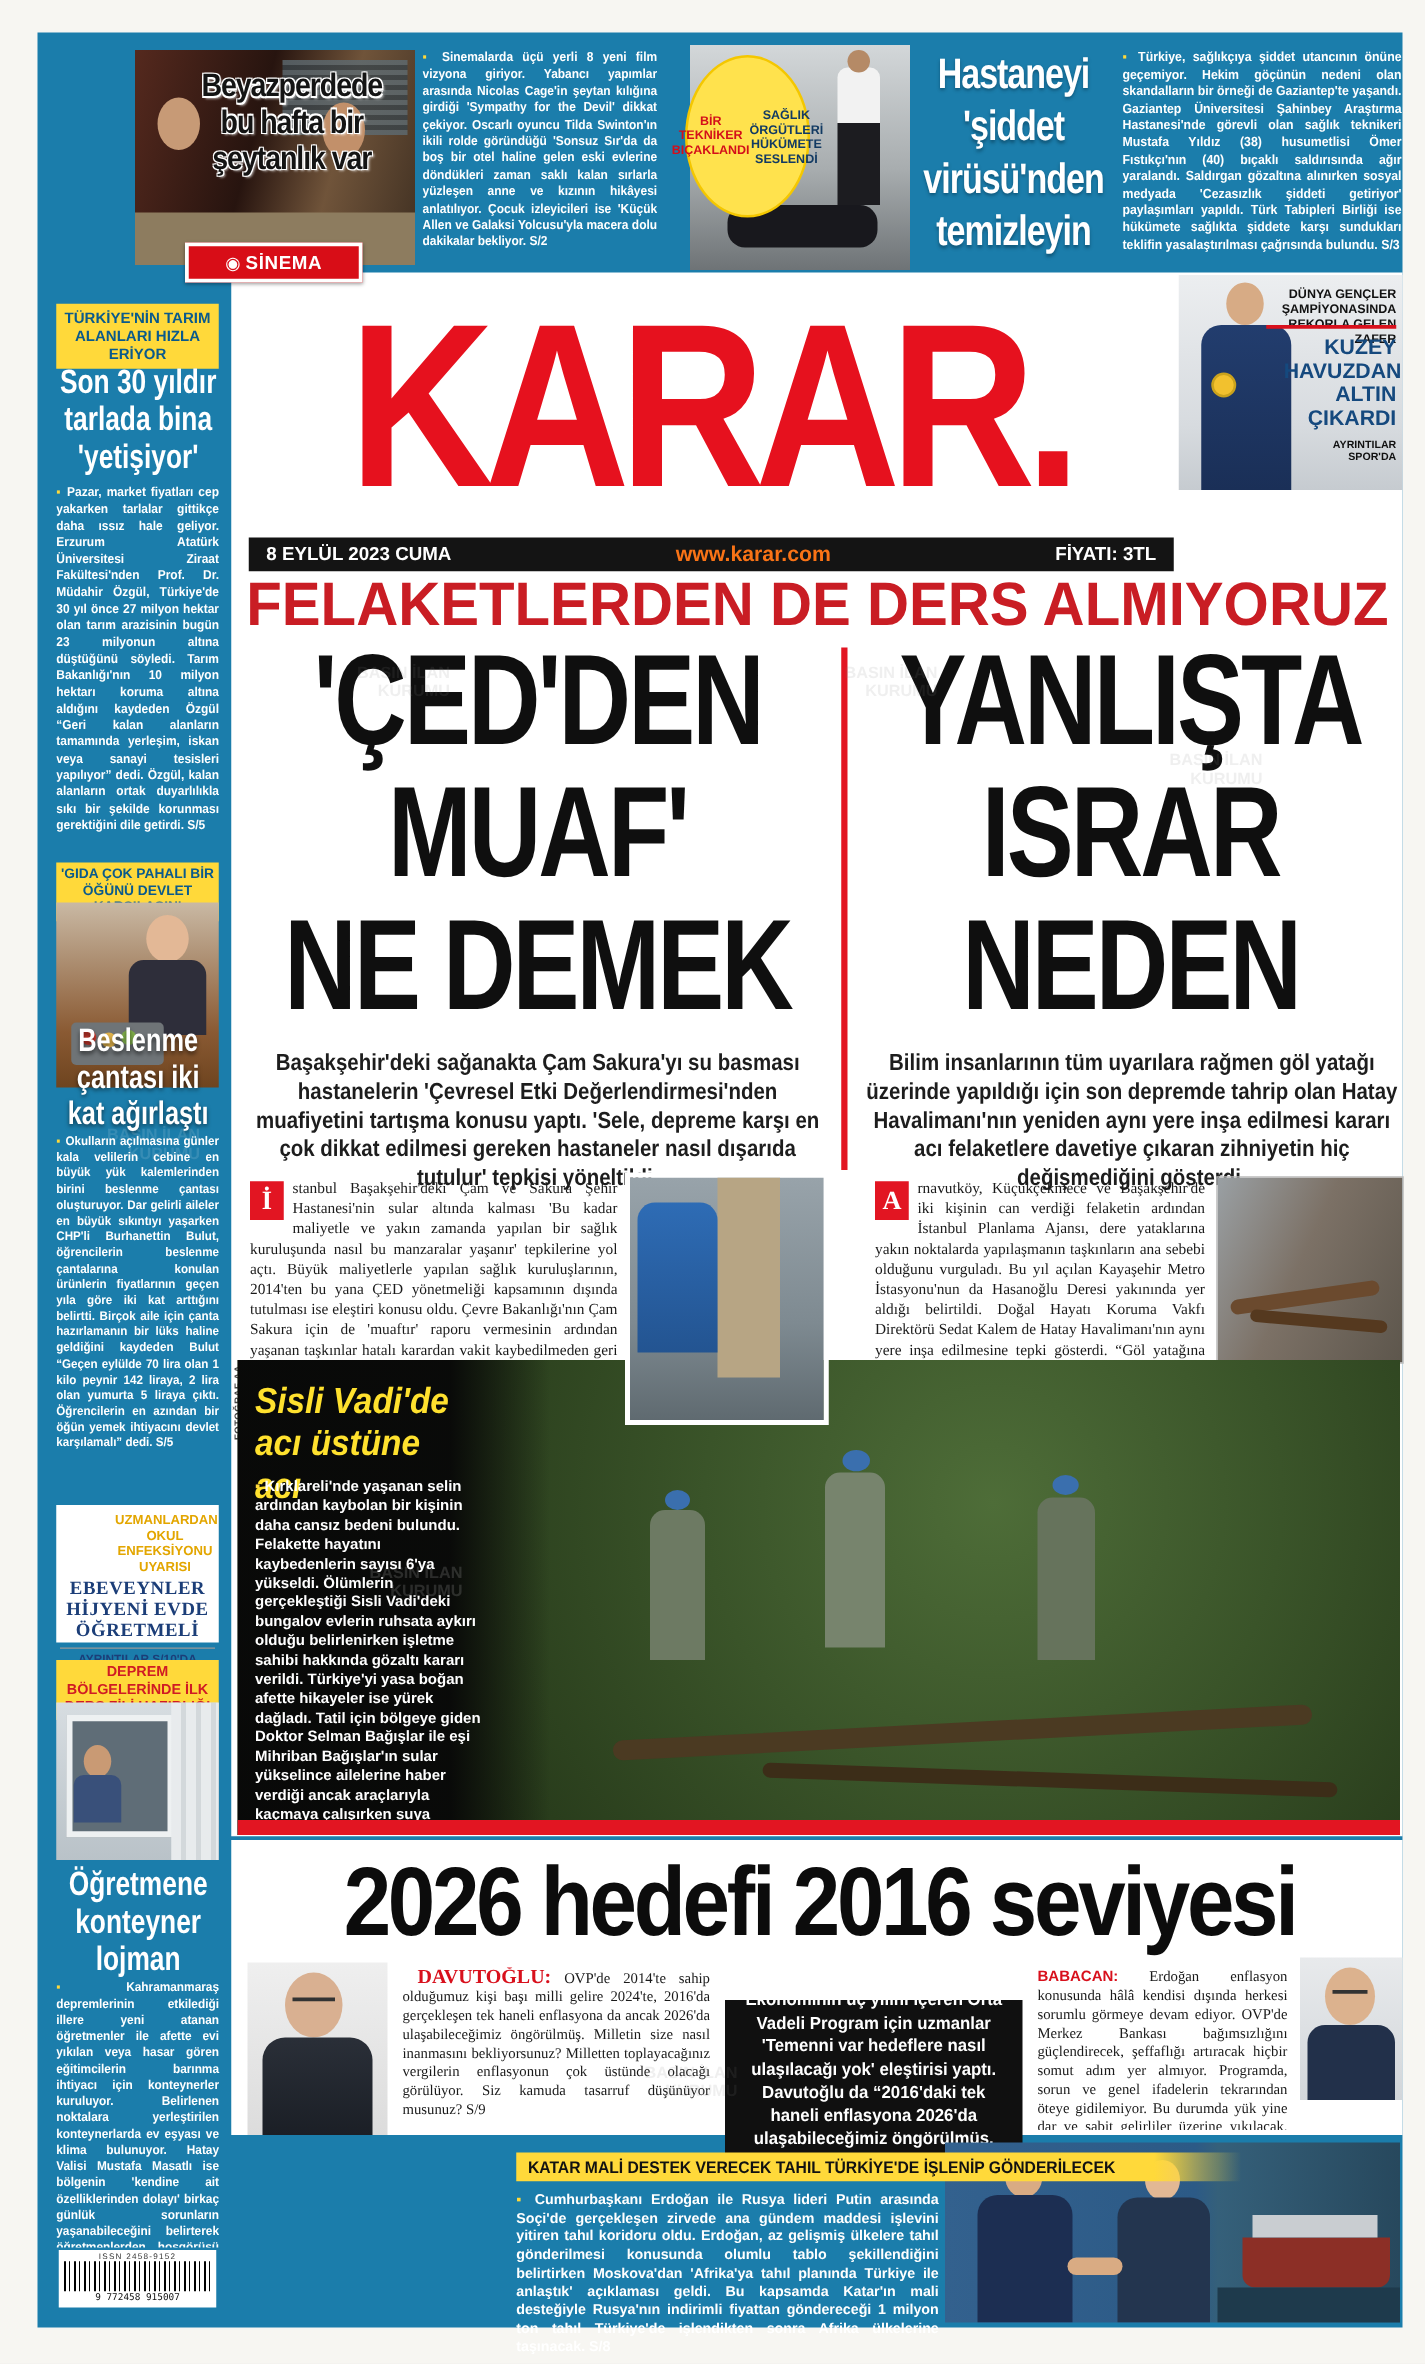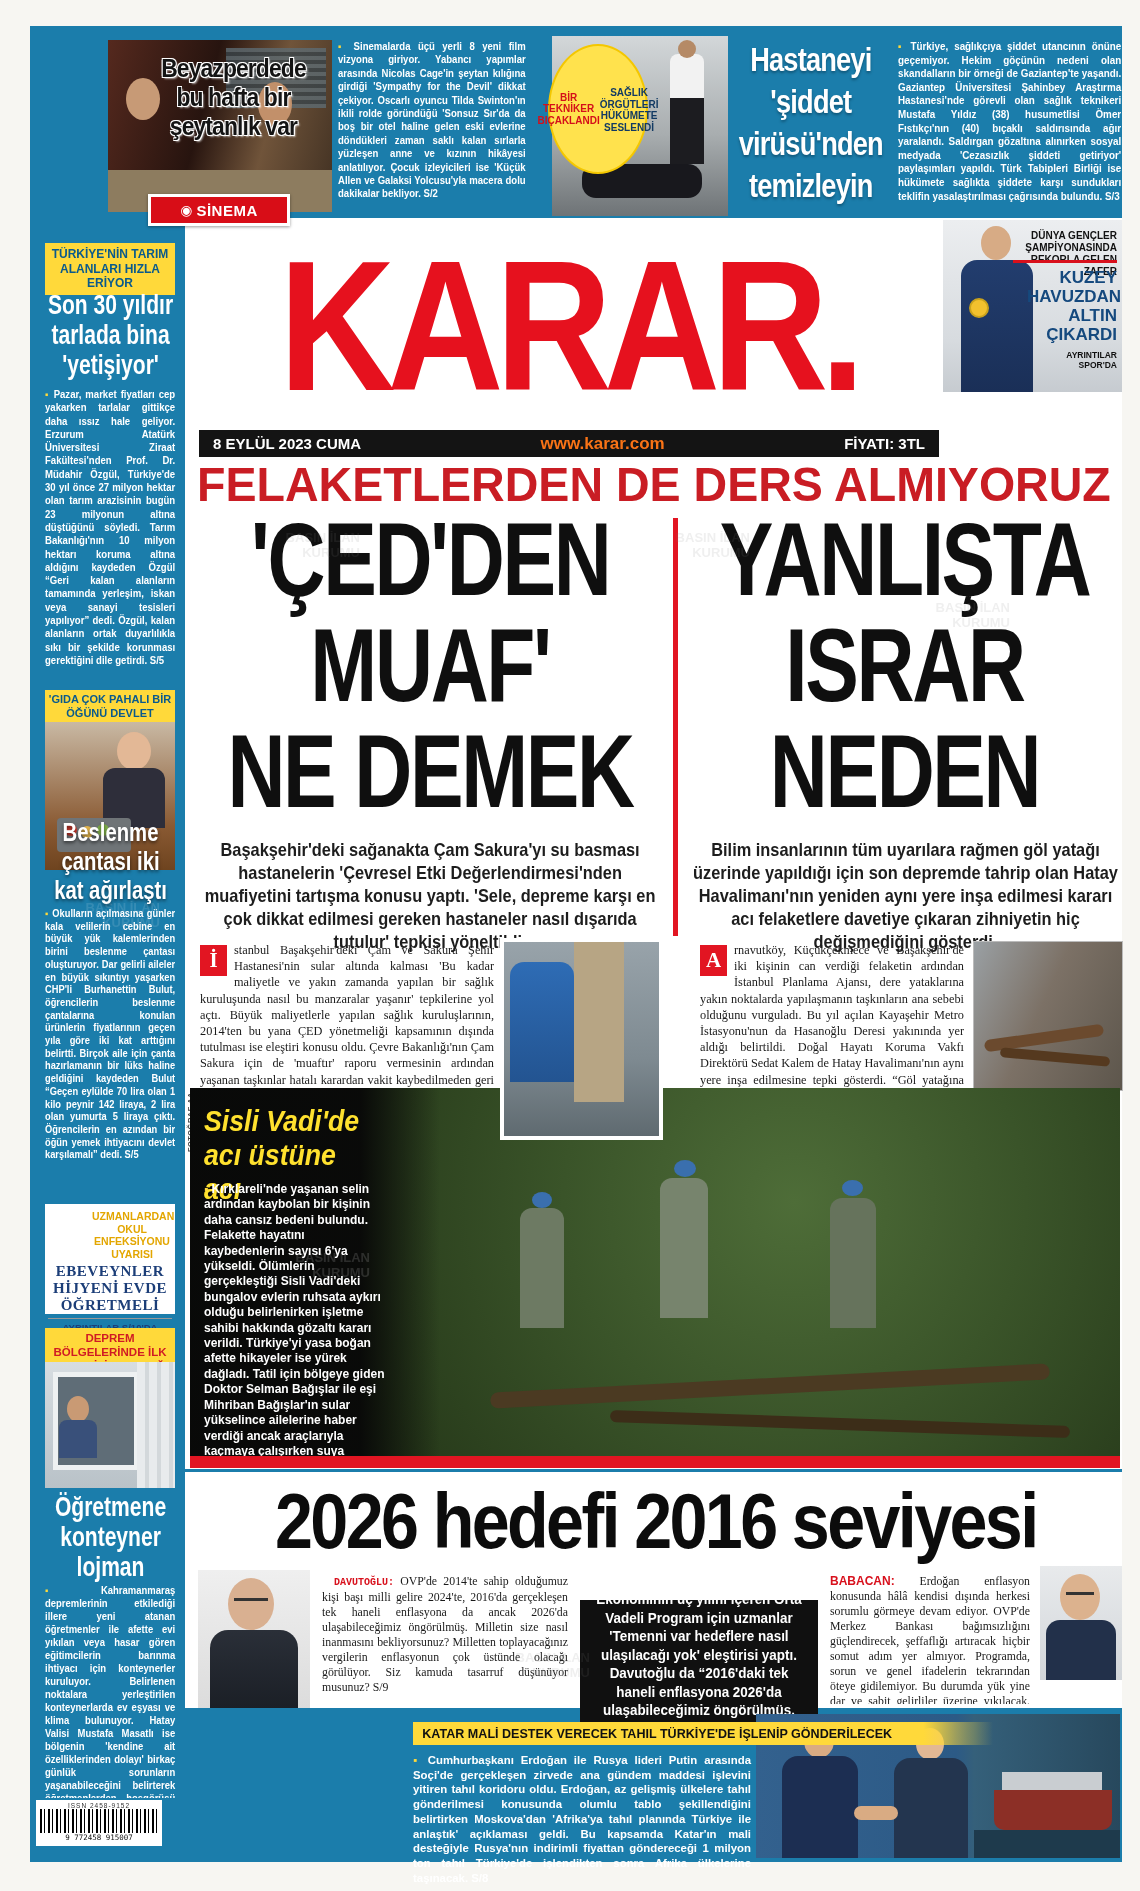--- a/index.html
+++ b/index.html
@@ -157,21 +157,21 @@
 
   <div class="abs" style="left:192px;top:1480px;width:1060px;transform:scaleX(.875);transform-origin:0 0;text-align:center;font-weight:900;font-size:78px;line-height:82px;color:#0c0c0c;letter-spacing:-3px;white-space:nowrap;">2026 hedefi 2016 seviyesi</div>
 
   <div class="photo" style="left:198px;top:1570px;width:112px;height:138px;background:linear-gradient(#efefef,#dcdcdc);">
     <div class="fig circle" style="left:30px;top:8px;width:46px;height:52px;background:#d9b091;"></div>
     <div class="fig" style="left:36px;top:28px;width:34px;height:8px;border-top:3px solid #333;"></div>
     <div class="fig" style="left:12px;top:60px;width:88px;height:78px;background:linear-gradient(#2a2f38,#1b1f26);border-radius:18px 18px 0 0;"></div>
   </div>
 
   <div class="abs serifbody" style="left:322px;top:1574px;width:246px;height:130px;font-size:11.8px;line-height:15px;overflow:hidden;">
-    <span style="color:#d8101c;font-weight:900;font-family:Liberation Mono, monospace;font-size:10px;padding-left:12px;">DAVUTOĞLU:</span>
+    <span style="color:#d8101c;font-weight:900;font-family:Liberation Serif, serif;font-size:16px;padding-left:12px;">DAVUTOĞLU:</span>
     <span>OVP'de 2014'te sahip olduğumuz kişi başı milli gelire 2024'te, 2016'da gerçekleşen tek haneli enflasyona da ancak 2026'da ulaşabileceğimiz öngörülmüş. Milletin size nasıl inanmasını bekliyorsunuz? Milletten toplayacağınız vergilerin enflasyonun çok üstünde olacağı görülüyor. Siz kamuda tasarruf düşünüyor musunuz? S/9</span>
   </div>
 
   <div class="abs" style="left:580px;top:1600px;width:238px;height:128px;background:#101010;color:#fff;display:flex;align-items:center;justify-content:center;padding:6px 10px;box-sizing:border-box;">
     <span style="display:block;font-weight:700;font-size:14px;line-height:18.5px;text-align:center;transform:scaleX(.96);">Ekonominin üç yılını içeren Orta Vadeli Program için uzmanlar 'Temenni var hedeflere nasıl ulaşılacağı yok' eleştirisi yaptı. Davutoğlu da “2016'daki tek haneli enflasyona 2026'da ulaşabileceğimiz öngörülmüş. Bu, kayıp 10 yılın belgesi' dedi.</span>
   </div>
 
   <div class="abs serifbody" style="left:830px;top:1574px;width:200px;height:130px;font-size:11.8px;line-height:15px;overflow:hidden;">
     <span style="color:#d8101c;font-weight:900;font-family:'Liberation Sans',sans-serif;font-size:12px;">BABACAN:</span>
     <span>Erdoğan enflasyon konusunda hâlâ kendisi dışında herkesi sorumlu görmeye devam ediyor. OVP'de Merkez Bankası bağımsızlığını güçlendirecek, şeffaflığı artıracak hiçbir somut adım yer almıyor. Programda, sorun ve genel ifadelerin tekrarından öteye gidilemiyor. Bu durumda yük yine dar ve sabit gelirliler üzerine yıkılacak. S/9</span>
@@ -233,19 +233,19 @@
     <div class="fig" style="left:8px;top:10px;width:76px;height:88px;background:#5f6d77;border:5px solid #eef1f2;"></div>
     <div class="fig circle" style="left:22px;top:34px;width:22px;height:26px;background:#c99a74;"></div>
     <div class="fig" style="left:14px;top:58px;width:38px;height:38px;background:#39507a;border-radius:8px 8px 0 0;"></div>
     <div class="fig" style="left:92px;top:0;width:38px;height:126px;background:repeating-linear-gradient(90deg,#e8ebed 0 8px,#d3d8db 8px 12px);"></div>
   </div>
   <div class="abs whl" style="left:45px;top:1492px;width:168px;transform:scaleX(.78);transform-origin:0 0;font-size:27px;line-height:30px;">Öğretmene konteyner lojman</div>
   <div class="abs" style="left:45px;top:1584px;width:140px;height:214px;overflow:hidden;">
     <span class="sqz wbody" style="width:140px;font-size:10.2px;line-height:13px;"><span class="bullet"></span><span>Kahramanmaraş depremlerinin etkilediği illere yeni atanan öğretmenler ile afette evi yıkılan veya hasar gören eğitimcilerin barınma ihtiyacı için konteynerler kuruluyor. Belirlenen noktalara yerleştirilen konteynerlarda ev eşyası ve klima bulunuyor. Hatay Valisi Mustafa Masatlı ise bölgenin 'kendine ait özelliklerinden dolayı' birkaç günlük sorunların yaşanabileceğini belirterek öğretmenlerden hoşgörüsü beklediklerini söyledi. S/3</span></span>
   </div>
 
-  <div class="abs bg-white" style="left:36px;top:1800px;width:126px;height:46px;padding:2px 4px;box-sizing:border-box;text-align:center;">
+  <div class="abs bg-white" style="left:47px;top:1800px;width:126px;height:46px;padding:2px 4px;box-sizing:border-box;text-align:center;">
     <div style="font-size:6.5px;color:#333;letter-spacing:1px;">ISSN 2458-9152</div>
     <div class="bars"></div>
     <div style="font-size:7.5px;color:#111;font-family:'DejaVu Sans Mono',monospace;">9  772458  915007</div>
   </div>
 
 </div>
 
 </body></html>

